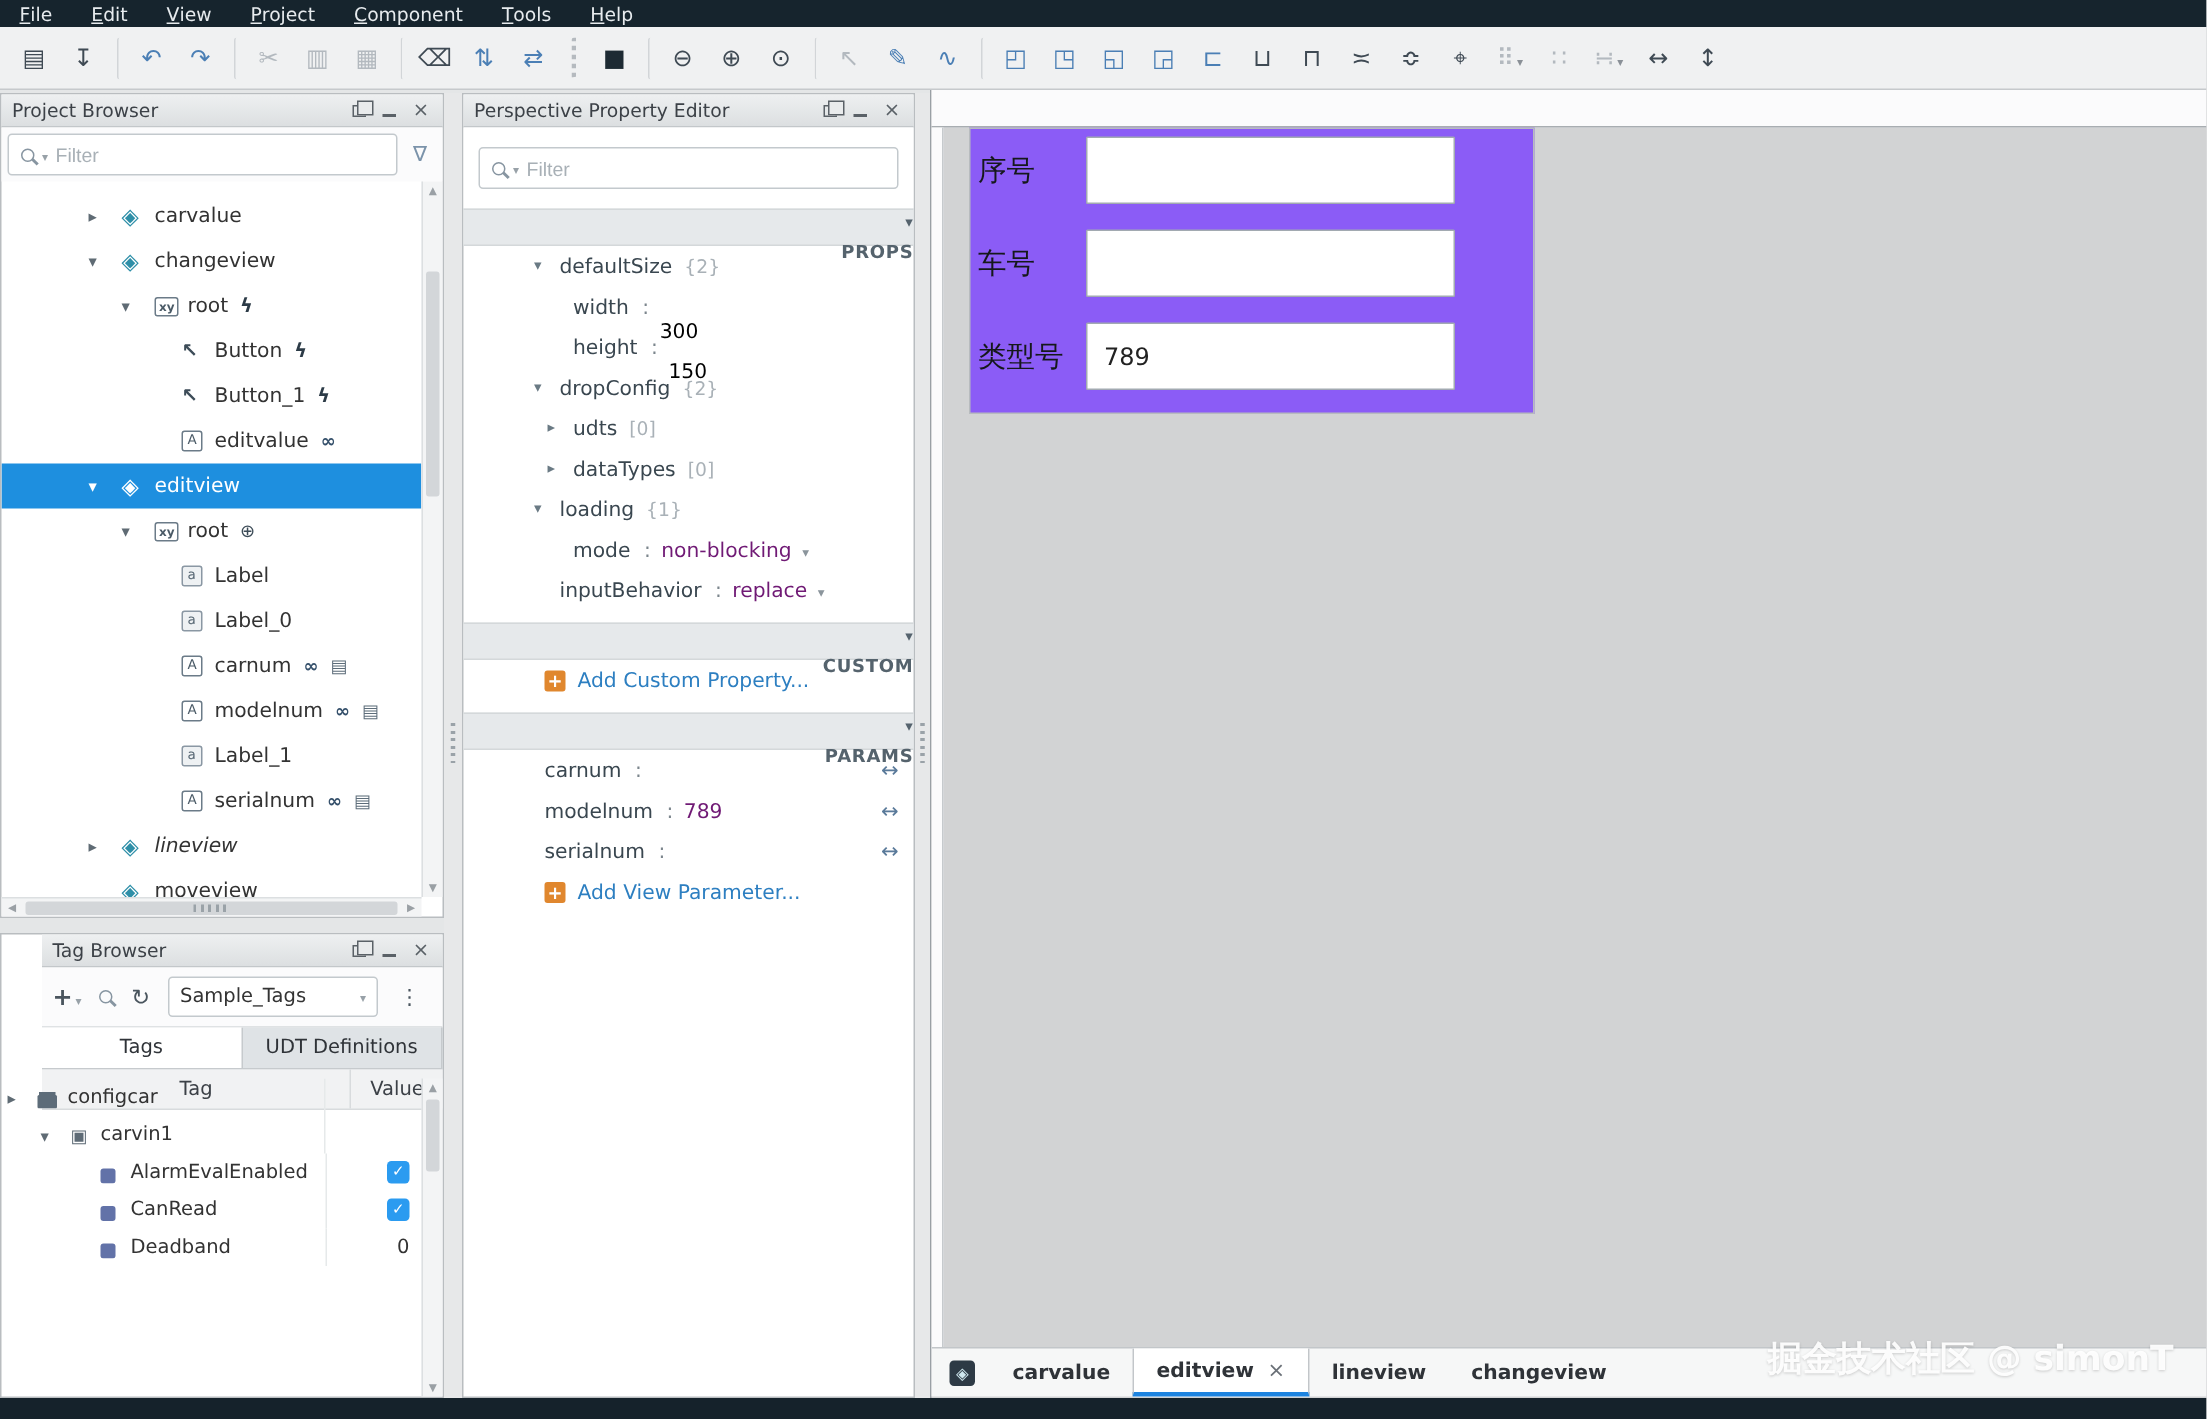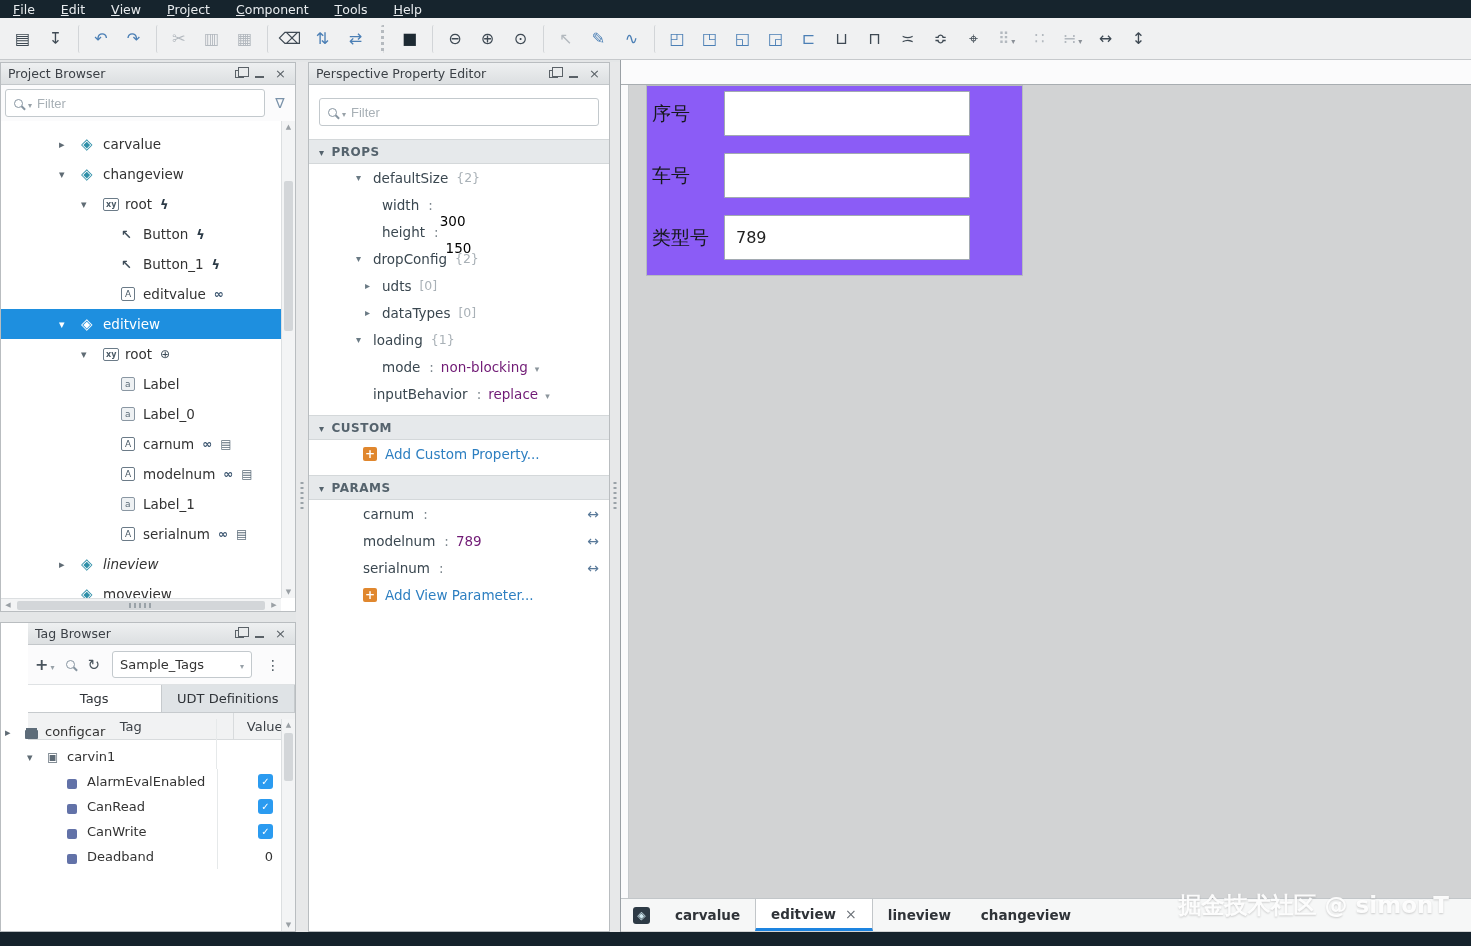--- a/index.html
+++ b/index.html
@@ -90,22 +90,22 @@
 
   
   .splitter-v { position:absolute; top:62px; height:870px; background:#e7e8e9; }
   .splitter-v .grip { position:absolute; left:50%; transform:translateX(-50%); top:420px; width:3px; height:28px;
     background-image:repeating-linear-gradient(#9aa2a8 0 2px,transparent 2px 5px); }
 
   
   #pe-panel { left:308px; top:62px; width:302px; height:870px; }
   #pe-filter { padding:13px 10px; background:#fff; }
   .sechead { height:25px; background:#e6e9eb; border-top:1px solid #d4d8da; border-bottom:1px solid #d4d8da;
-    display:flex; align-items:center; padding-left:10px; gap:7px;
-    font-size:12px; font-weight:bold; color:#55636d; letter-spacing:0.5px; }
+    display:flex; align-items:flex-end; padding-left:10px; gap:7px;
+    font-size:12px; font-weight:bold; color:#55636d; letter-spacing:0.5px;flex-direction:column; }
   .secarrow::before { content:"▾"; font-size:10px; font-weight:normal; color:#55636d; }
   .perow { height:27px; display:flex; align-items:center; font-size:13.5px; color:#3a4750; }
   .i1 { padding-left:47px; } .i2 { padding-left:56px; }
   .pearrow { width:17px; flex:none; font-size:10px; color:#6a7a84; }
   .pearrow.down::before { content:"▾"; } .pearrow.right::before { content:"▸"; }
   .pebadge { margin-left:8px; color:#a9b1b7; font-size:12.5px; }
   .pecolon { margin:0 7px 0 9px; color:#7c868d; }
   .pevalue.num { color:#000000;margin-top:32px; }
   .pevalue.enum { color:#701a75; }
   .pecaret::before { content:"▾"; font-size:9px; color:#8b959c; }
@@ -749,31 +749,20 @@
           <span class="arrow"></span>
           <span class="fico tag"></span>
           <span>CanRead</span>
         </div>
         <div class="tbval">
           <span class="chk"></span>
           <span class="tbvtext"></span>
         </div>
       </div>
 
-      <div class="tbrow t3">
-        <div class="tbname">
-          <span class="arrow"></span>
-          <span class="fico tag"></span>
-          <span>CanWrite</span>
-        </div>
-        <div class="tbval">
-          <span class="chk"></span>
-          <span class="tbvtext"></span>
-        </div>
-      </div>
 
       <div class="tbrow t3">
         <div class="tbname">
           <span class="arrow"></span>
           <span class="fico tag"></span>
           <span>Deadband</span>
         </div>
         <div class="tbval">
 
           <span class="tbvtext">0</span>

